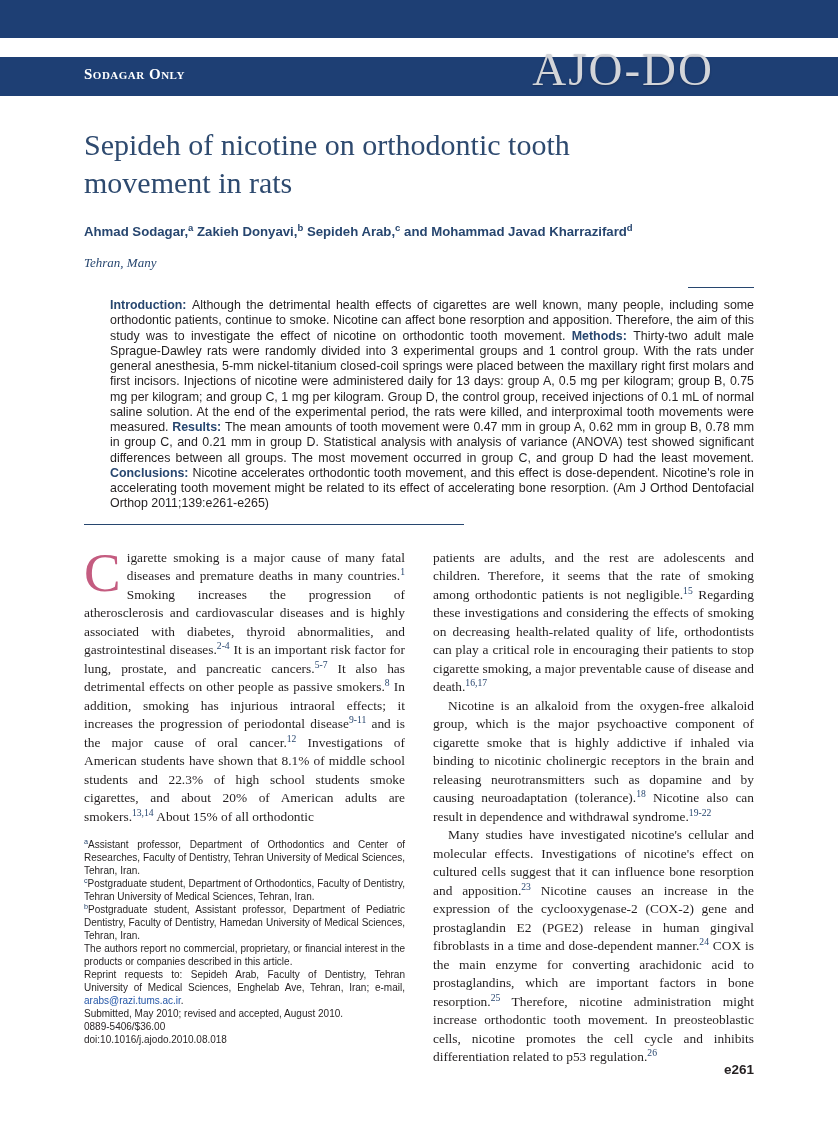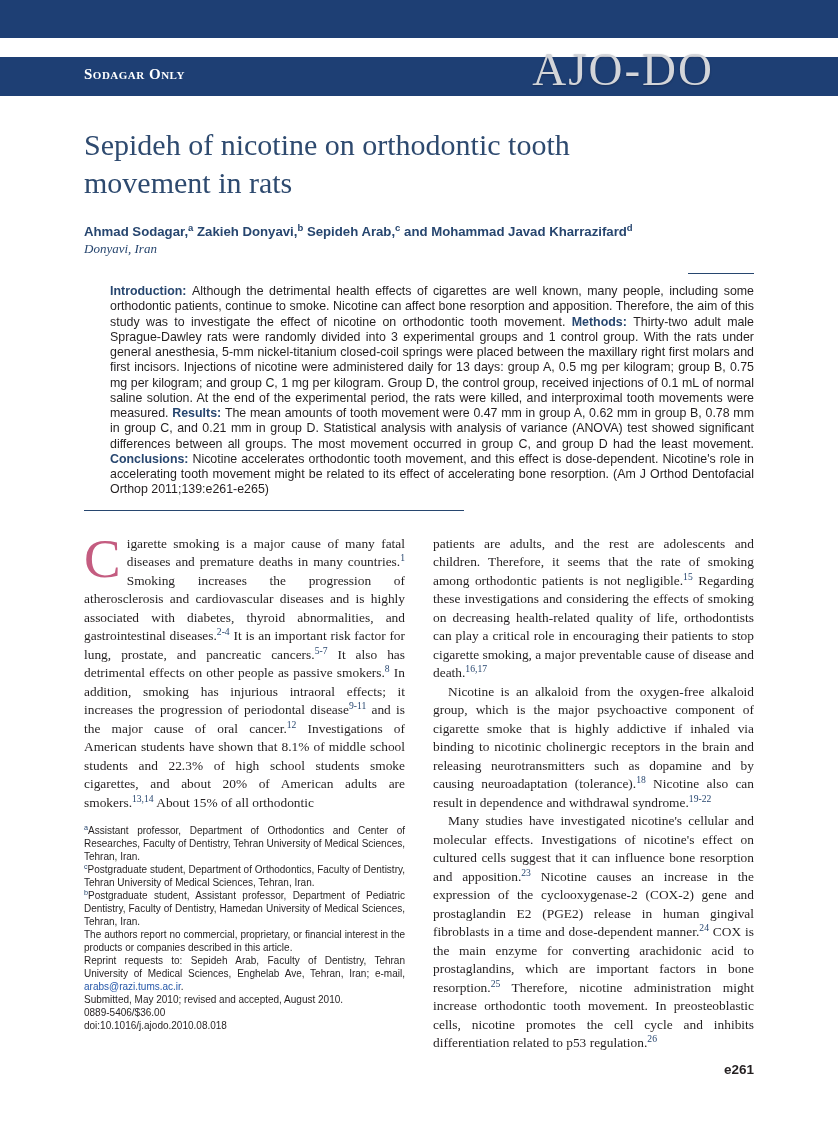--- a/index.html
+++ b/index.html
@@ -21,21 +21,21 @@
     color:#d3d5d9;letter-spacing:2px;
     text-shadow:0 1px 2px rgba(20,30,60,0.45);
     margin-left:8px;
   }
   .content{position:absolute;top:126px;left:84px;width:670px;}
   h1.title{
     margin:0;max-width:560px;font-weight:400;font-size:30px;line-height:1.27;
     color:#2e4a6f;font-family:"Liberation Serif", serif;
   }
   .authors{
-    margin:22px 0 2px 0;font-family:"Liberation Sans", sans-serif;
+    margin:22px 0 16px 0;font-family:"Liberation Sans", sans-serif;
     font-weight:bold;font-size:13.2px;color:#27466f;
   }
   .affiliation{
     margin:1px 0 0 0;font-style:italic;font-size:13px;color:#27466f;
     font-family:"Liberation Serif", serif;
   }
   .rule-top{width:66px;height:1px;background:#27466f;margin:16px 0 10px auto;}
   .rule-bottom{width:380px;height:1px;background:#27466f;margin:12px auto 0 0;}
   .abstract{
     margin-left:26px;text-align:justify;
@@ -71,21 +71,21 @@
 <body>
 
 <div class="bar bar1"></div>
 <div class="bar bar2"></div>
 <span class="online-only">Sodagar Only</span>
 <div class="logo">AJO-DO</div>
 
 <div class="content">
   <h1 class="title">Sepideh of nicotine on orthodontic tooth movement in rats</h1>
   <p class="authors"><span>Ahmad Sodagar,</span><sup class="ref">a</sup><span> Zakieh Donyavi,</span><sup class="ref">b</sup><span> Sepideh Arab,</span><sup class="ref">c</sup><span> and Mohammad Javad Kharrazifard</span><sup class="ref">d</sup></p>
-  <p class="affiliation">Donyavi, Iran</p>
+  <p class="affiliation">Tehran, Many</p>
 
   <div class="rule-top"></div>
   <div class="abstract"><span class="lead">Introduction: </span><span>Although the detrimental health effects of cigarettes are well known, many people, including some orthodontic patients, continue to smoke. Nicotine can affect bone resorption and apposition. Therefore, the aim of this study was to investigate the effect of nicotine on orthodontic tooth movement. </span><span class="lead">Methods: </span><span>Thirty-two adult male Sprague-Dawley rats were randomly divided into 3 experimental groups and 1 control group. With the rats under general anesthesia, 5-mm nickel-titanium closed-coil springs were placed between the maxillary right first molars and first incisors. Injections of nicotine were administered daily for 13 days: group A, 0.5 mg per kilogram; group B, 0.75 mg per kilogram; and group C, 1 mg per kilogram. Group D, the control group, received injections of 0.1 mL of normal saline solution. At the end of the experimental period, the rats were killed, and interproximal tooth movements were measured. </span><span class="lead">Results: </span><span>The mean amounts of tooth movement were 0.47 mm in group A, 0.62 mm in group B, 0.78 mm in group C, and 0.21 mm in group D. Statistical analysis with analysis of variance (ANOVA) test showed significant differences between all groups. The most movement occurred in group C, and group D had the least movement. </span><span class="lead">Conclusions: </span><span>Nicotine accelerates orthodontic tooth movement, and this effect is dose-dependent. Nicotine's role in accelerating tooth movement might be related to its effect of accelerating bone resorption. (Am J Orthod Dentofacial Orthop 2011;139:e261-e265)</span></div>
   <div class="rule-bottom"></div>
 
   <div class="columns">
     <div class="col">
       <p class="bodytext"><span class="dropcap">C</span><span>igarette smoking is a major cause of many fatal diseases and premature deaths in many countries.</span><sup class="ref">1</sup><span> Smoking increases the progression of atherosclerosis and cardiovascular diseases and is highly associated with diabetes, thyroid abnormalities, and gastrointestinal diseases.</span><sup class="ref">2-4</sup><span> It is an important risk factor for lung, prostate, and pancreatic cancers.</span><sup class="ref">5-7</sup><span> It also has detrimental effects on other people as passive smokers.</span><sup class="ref">8</sup><span> In addition, smoking has injurious intraoral effects; it increases the progression of periodontal disease</span><sup class="ref">9-11</sup><span> and is the major cause of oral cancer.</span><sup class="ref">12</sup><span> Investigations of American students have shown that 8.1% of middle school students and 22.3% of high school students smoke cigarettes, and about 20% of American adults are smokers.</span><sup class="ref">13,14</sup><span> About 15% of all orthodontic</span></p>
       <div class="footnotes">
         <p><sup class="ref">a</sup><span>Assistant professor, Department of Orthodontics and Center of Researches, Faculty of Dentistry, Tehran University of Medical Sciences, Tehran, Iran.</span></p>

